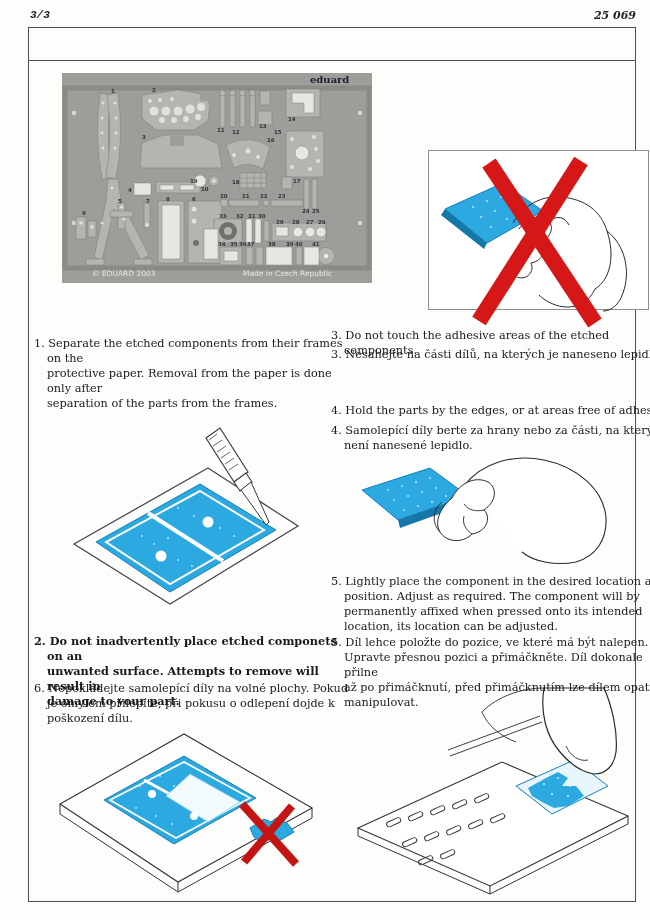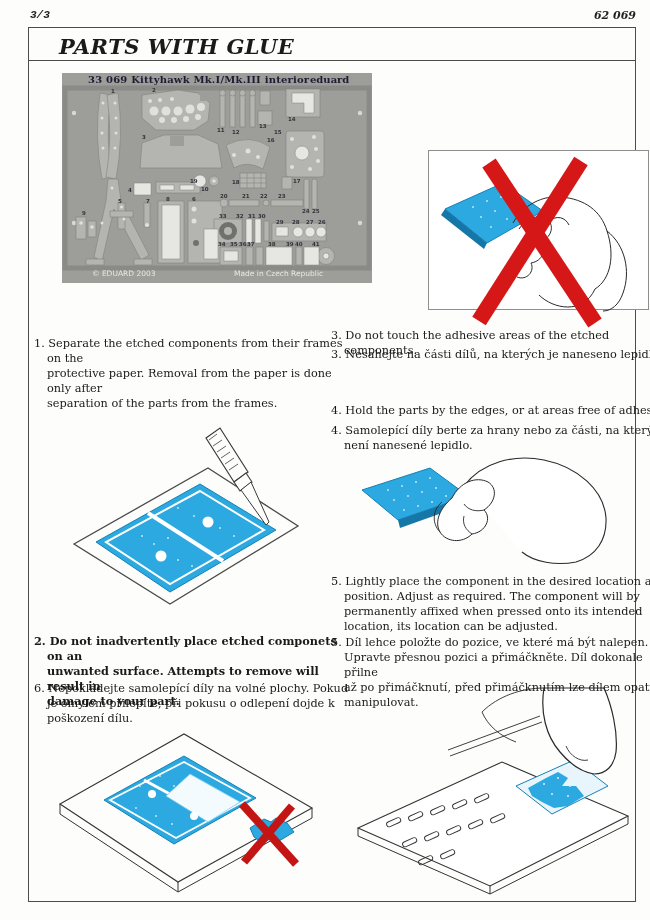--- a/index.html
+++ b/index.html
@@ -21,21 +21,21 @@
   .fret { position:absolute; left:33px; top:45px; width:310px; height:210px;
           background:#9d9d99; }
   .fret svg { position:absolute; left:0; top:0; }
   .fret-header { position:absolute; left:0; top:1px; width:100%; height:13px;
                  font:bold 10px "DejaVu Serif", serif; color:#1c1c34; }
   .fret-header .name { position:absolute; left:26px; top:0; letter-spacing:0.2px; }
   .fret-header .brand { position:absolute; left:248px; top:0; }
   .fret-credits { position:absolute; left:0; top:196px; width:100%;
                   font:7.5px "DejaVu Sans", sans-serif; color:#e9e9e2; }
   .fret-credits .copy { position:absolute; left:30px; top:0; }
-  .fret-credits .made { position:absolute; left:172px; top:0; }
+  .fret-credits .made { position:absolute; left:181px; top:0; }
   .fret-nums { position:absolute; left:0; top:0; width:100%; height:100%; }
   .fret-num { position:absolute; font:bold 5.5px "DejaVu Sans", sans-serif; color:#33333d; }
   
   .instr { position:absolute; font-size:11.3px; line-height:15px;
            white-space:pre-line; padding-left:13px; text-indent:-13px; }
   .col-l { left:5px;  width:305px; }
   .col-r { left:302px; width:330px; }
   .b1en { top:308px; } .b1cz { top:355px; }
   .b2en { top:606px;font-weight:bold; } .b2cz { top:653px; }
   .b3en { top:300px; } .b3cz { top:319px; }
@@ -50,25 +50,24 @@
   .illus-hold   { left:307px; top:424px; width:304px; height:114px; }
   .illus-press  { left:301px; top:658px; width:308px; height:214px; }
   .illus-box    { left:15px;  top:688px; width:288px; height:184px; }
 </style>
 </head>
 <body>
 
 <div class="screen">
 
   <div class="corner-label left">3/3</div>
-  <div class="corner-label right">62 069</div>
+  <div class="corner-label right">25 069</div>
 
   <div class="frame">
 
-    <div class="title en">PARTS WITH GLUE</div>
     <div class="title-rule"></div>
 
     <div class="fret">
       <svg width="310" height="210" viewBox="0 0 310 210" aria-hidden="true">
         <rect width="310" height="210" fill="#9d9d99"></rect>
         <rect x="3" y="15" width="304" height="180" fill="none" stroke="#8a8a86" stroke-width="5"></rect>
         <g fill="#d8d8d4">
           <circle cx="12" cy="40" r="2.2"></circle>
             <circle cx="12" cy="150" r="2.2"></circle>
           <circle cx="298" cy="40" r="2.2"></circle>
@@ -210,21 +209,20 @@
         <circle cx="166" cy="158" r="4" fill="#b4b4b0"></circle>
         <g stroke="#8a8a86" stroke-width="0.7">
           <line x1="178" y1="105" x2="204" y2="105"></line>
             <line x1="178" y1="110" x2="204" y2="110"></line>
           <line x1="185" y1="100" x2="185" y2="115"></line>
             <line x1="192" y1="100" x2="192" y2="115"></line>
             <line x1="199" y1="100" x2="199" y2="115"></line>
         </g>
       </svg>
       <div class="fret-header">
-        <span class="name">33 069  Kittyhawk Mk.I/Mk.III  interior</span>
         <span class="brand">eduard</span>
       </div>
       <div class="fret-nums">
           <span class="fret-num" style="left: 49px; top: 15px;">1</span>
           <span class="fret-num" style="left: 90px; top: 14px;">2</span>
           <span class="fret-num" style="left: 80px; top: 61px;">3</span>
           <span class="fret-num" style="left: 66px; top: 114px;">4</span>
           <span class="fret-num" style="left: 56px; top: 125px;">5</span>
           <span class="fret-num" style="left: 130px; top: 123px;">6</span>
           <span class="fret-num" style="left: 84px; top: 125px;">7</span>

